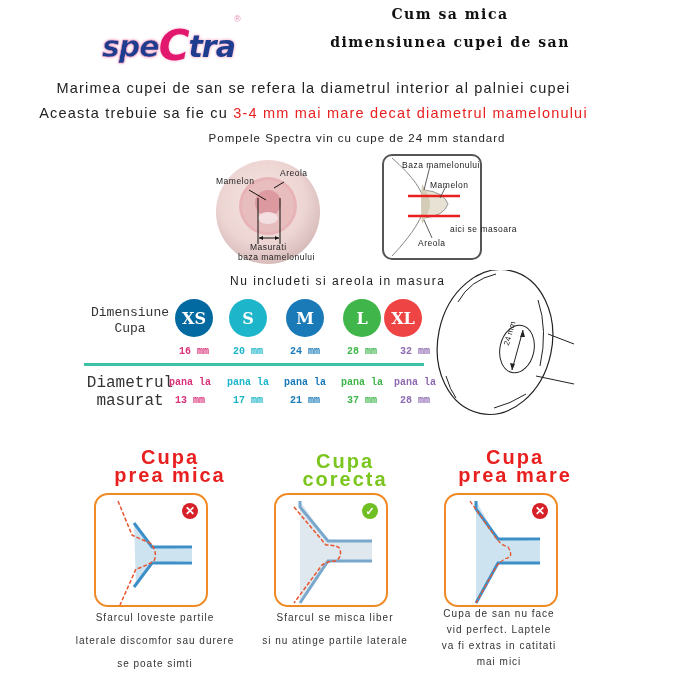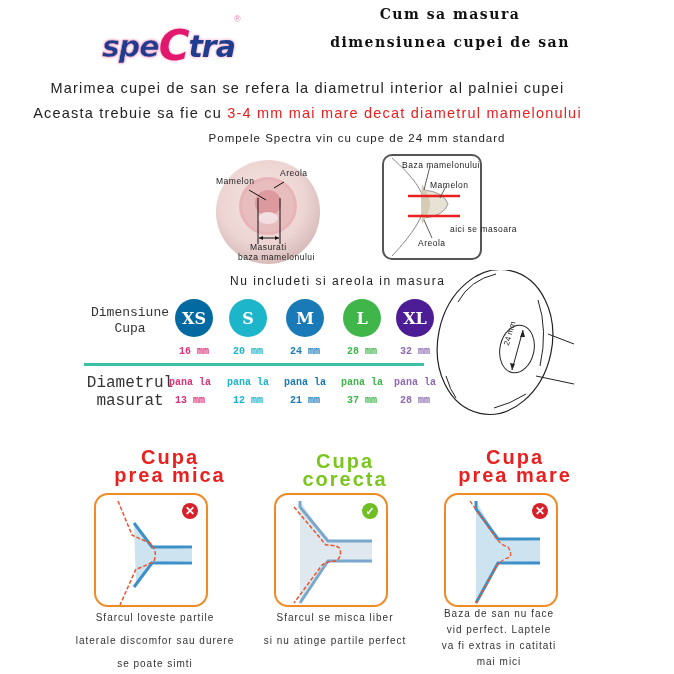--- a/index.html
+++ b/index.html
@@ -1,20 +1,20 @@
 <!DOCTYPE html>
 <html><head>
 <meta charset="utf-8">
 <style>
   html, body { margin:0; padding:0; background:#ffffff; }
   body { width:674px; height:674px; position:relative; overflow:hidden; font-family:"Liberation Sans", sans-serif; color:#222; }
   .abs { position:absolute; }
   .logo { left:102px; top:8px; width:150px; height:50px; }
   .title { left:300px; width:300px; text-align:center; font-family:"DejaVu Serif", serif; font-weight:bold; font-size:14px; letter-spacing:1.5px; color:#111; }
-  .line1 { left:4px; width:607px; text-align:center; font-size:14.5px; letter-spacing:1.2px; color:#222; }
+  .line1 { left:10px; width:607px; text-align:center; font-size:14.5px; letter-spacing:1.2px; color:#222; }
   .red { color:#e8201f; }
   .small { left:0; width:674px; text-align:center; font-size:11.5px; letter-spacing:1px; color:#222;padding-left:20px; }
   .rowlabel { font-family:"Liberation Mono", monospace; font-size:13px; text-align:center; color:#333; line-height:16px; }
   .circle { width:38px; height:38px; border-radius:50%; color:#fff; font-family:"DejaVu Serif", serif; font-weight:bold; font-size:16px; display:flex; align-items:center; justify-content:center; }
   .mm { font-family:"Liberation Mono", monospace; font-size:10px; font-weight:bold; text-align:center; width:60px; }
   .teal-line { left:84px; top:363px; width:340px; height:3px; background:#3cc1a6; }
   .verdict { font-weight:bold; font-size:20px; letter-spacing:2px; text-align:center; line-height:18px; width:180px; }
   .box { width:110px; height:110px; border:2px solid #f08a24; border-radius:14px; background:#fff; }
   .caption { font-size:10px; letter-spacing:1px; text-align:center; line-height:23px; color:#333; width:180px; }
   .lbl { font-size:8.5px; letter-spacing:0.5px; color:#222; }
@@ -22,21 +22,21 @@
 </head>
 <body>
 
 <div class="abs logo">
   <div style="position:absolute;left:0;top:10px;font-family:'DejaVu Sans',sans-serif;font-style:italic;font-weight:bold;font-size:30px;letter-spacing:-1px;">
     <span style="color:#1f3d8f;-webkit-text-stroke:0.5px #f5a8c6;text-shadow:0 0 3px #f7b6cf,0 0 3px #f7b6cf;">spe</span><span style="color:#e2186f;font-size:42px;position:relative;top:3px;text-shadow:0 0 3px #f7b6cf;">C</span><span style="color:#1f3d8f;text-shadow:0 0 3px #f7b6cf,0 0 3px #f7b6cf;">tra</span>
   </div>
   <span style="position:absolute;left:132px;top:6px;font-size:9px;color:#e58bb0;">®</span>
 </div>
 
-<div class="abs title" style="top:6px;">Cum sa masura</div>
+<div class="abs title" style="top:6px;">Cum sa mica</div>
 <div class="abs title" style="top:34px;">dimensiunea cupei de san</div>
 
 <div class="abs line1" style="top:80px;">Marimea cupei de san se refera la diametrul interior al palniei cupei</div>
 <div class="abs line1" style="top:105px;">
   <span>Aceasta trebuie sa fie cu </span><span class="red">3-4 mm mai mare decat diametrul mamelonului</span>
 </div>
 <div class="abs small" style="top:132px;">Pompele Spectra vin cu cupe de 24 mm standard</div>
 
 <div class="abs" style="left:214px;top:158px;width:108px;height:108px;">
   <svg width="108" height="108" viewBox="0 0 108 108">
@@ -91,37 +91,37 @@
 </div>
 <div class="abs rowlabel" style="left:80px;top:374px;width:100px;font-size:16px;line-height:18px;">
   <div>Diametrul</div>
   <div>masurat</div>
 </div>
 
 <div class="abs circle" style="left:175px;top:299px;background:#0369a1;">XS</div>
 <div class="abs circle" style="left:229px;top:299px;background:#1cb5c9;">S</div>
 <div class="abs circle" style="left:286px;top:299px;background:#1a7ab8;">M</div>
 <div class="abs circle" style="left:343px;top:299px;background:#3fb54a;">L</div>
-<div class="abs circle" style="left:396px;top:299px;background:#4c1d95;">XL</div>
+<div class="abs circle" style="left:384px;top:299px;background:#ef4444;">XL</div>
 
 <div class="abs mm" style="left:164px;top:346px;color:#d9337a;">16 mm</div>
 <div class="abs mm" style="left:218px;top:346px;color:#1cb5c9;">20 mm</div>
 <div class="abs mm" style="left:275px;top:346px;color:#1a7ab8;">24 mm</div>
 <div class="abs mm" style="left:332px;top:346px;color:#3fb54a;">28 mm</div>
 <div class="abs mm" style="left:385px;top:346px;color:#8f6bb3;">32 mm</div>
 
 <div class="abs teal-line"></div>
 
 <div class="abs mm" style="left:160px;top:374px;color:#d9337a;line-height:18px;">
   <div>pana la</div>
   <div>13 mm</div>
 </div>
 <div class="abs mm" style="left:218px;top:374px;color:#1cb5c9;line-height:18px;">
   <div>pana la</div>
-  <div>12 mm</div>
+  <div>17 mm</div>
 </div>
 <div class="abs mm" style="left:275px;top:374px;color:#1a7ab8;line-height:18px;">
   <div>pana la</div>
   <div>21 mm</div>
 </div>
 <div class="abs mm" style="left:332px;top:374px;color:#3fb54a;line-height:18px;">
   <div>pana la</div>
   <div>37 mm</div>
 </div>
 <div class="abs mm" style="left:385px;top:374px;color:#8f6bb3;line-height:18px;">
@@ -187,20 +187,20 @@
   <div class="abs" style="left:86px;top:8px;width:16px;height:16px;border-radius:50%;background:#d6212a;color:#fff;font-size:12px;font-weight:bold;text-align:center;line-height:16px;">✕</div>
 </div>
 
 <div class="abs caption" style="left:65px;top:606px;">
   <div>Sfarcul loveste partile</div>
   <div>laterale discomfor sau durere</div>
   <div>se poate simti</div>
 </div>
 <div class="abs caption" style="left:245px;top:606px;">
   <div>Sfarcul se misca liber</div>
-  <div>si nu atinge partile perfect</div>
+  <div>si nu atinge partile laterale</div>
 </div>
 <div class="abs caption" style="left:409px;top:606px;line-height:16px;">
-  <div>Baza de san nu face</div>
+  <div>Cupa de san nu face</div>
   <div>vid perfect. Laptele</div>
   <div>va fi extras in catitati</div>
   <div>mai mici</div>
 </div>
 
 </body></html>

